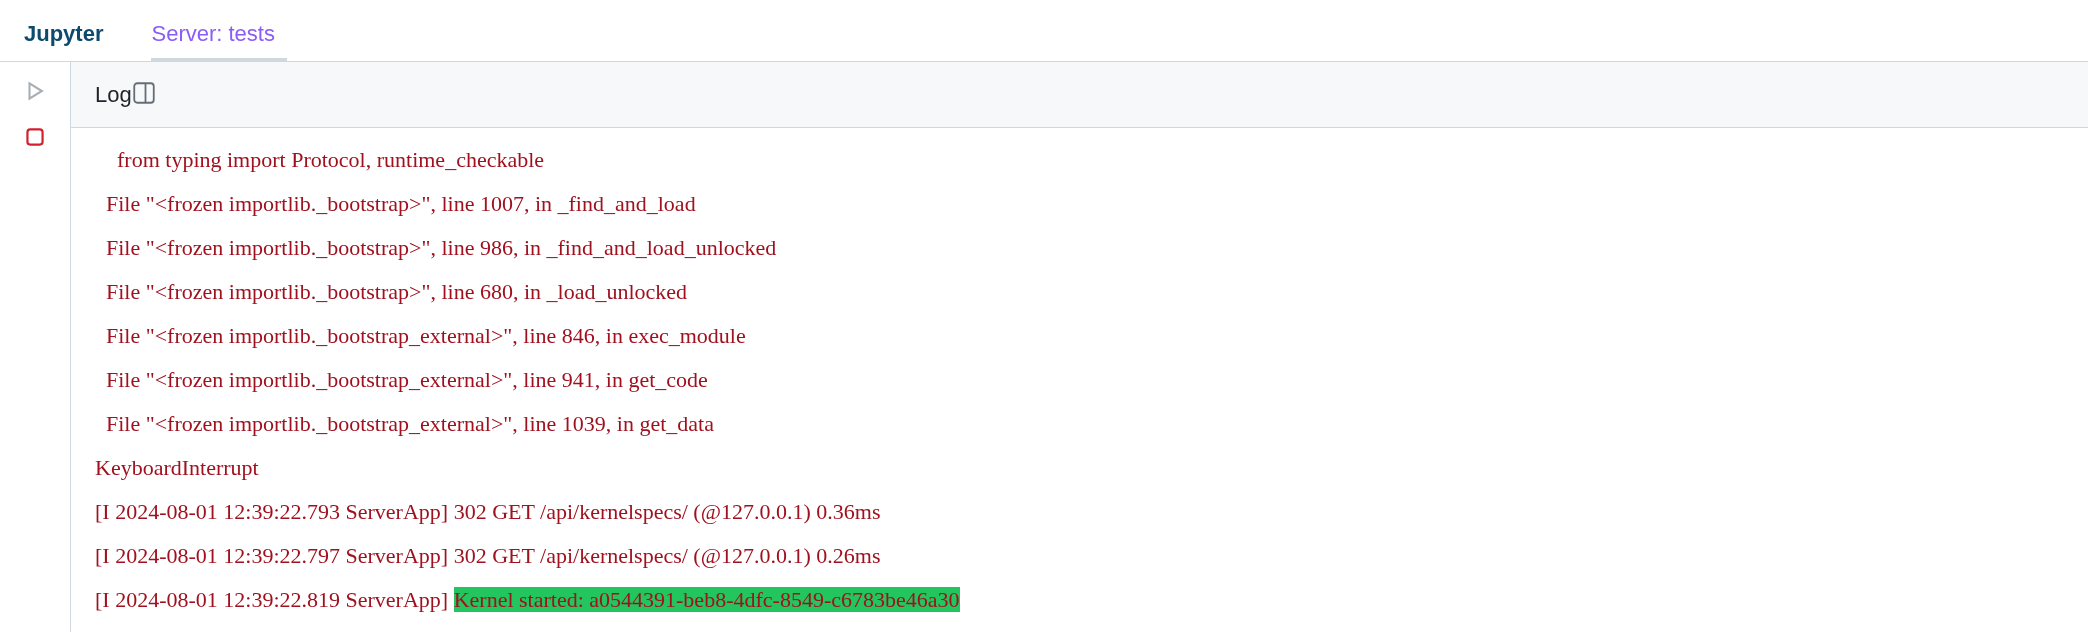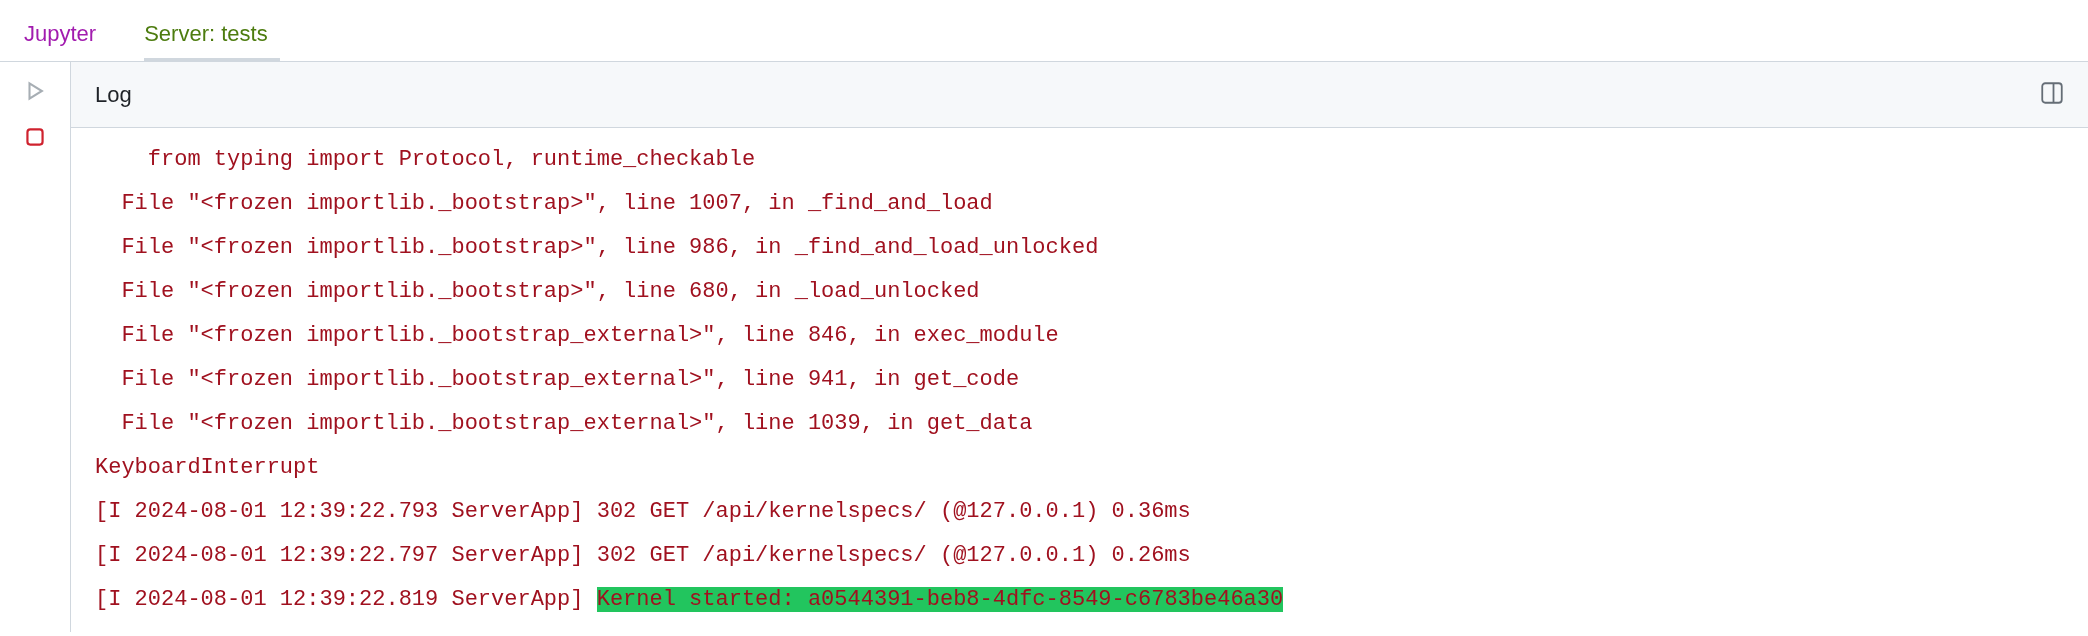--- a/index.html
+++ b/index.html
@@ -15,27 +15,27 @@
     display: flex;
     align-items: flex-end;
     height: 62px;
     border-bottom: 1px solid #d0d7de;
     background: #ffffff;
     padding-left: 0;
   }
   .tab {
     padding: 14px 24px 14px 24px;
     font-size: 22px;
-    color: #4d7c0f;
+    color: #8b5cf6;
     cursor: pointer;
     position: relative;
   }
   .tab.active {
-    font-weight: 400;
-    color: #a21caf;
+    font-weight: 700;
+    color: #0c4a6e;
   }
   .tab.server { position: relative; }
   .tab.server::after {
     content: "";
     position: absolute;
     left: 24px;
     right: 12px;
     bottom: -1px;
     height: 4px;
     background: #d0d7de;
@@ -58,37 +58,37 @@
   .gutter svg { display: block; }
   .main {
     flex: 1 1 auto;
     display: flex;
     flex-direction: column;
     min-width: 0;
   }
   .log-header {
     display: flex;
     align-items: center;
-    justify-content: space-between;
+    justify-content: flex-start;
     height: 66px;
     border: 1px solid #d0d7de;
     border-top: none;
     border-right: none;
     background: #f6f8fa;
     padding: 0 24px 0 24px;
   }
   .log-header .title {
     font-size: 22px;
     color: #1f2328;
   }
   .panel-icon { color: #656d76; }
   .log-body {
     border-left: 1px solid #d0d7de;
     padding: 10px 24px 10px 24px;
-    font-family: Liberation Mono, monospace;
+    font-family: Liberation Serif, serif;
     font-size: 22px;
     line-height: 44px;
     white-space: pre;
     overflow: hidden;
   }
   .log-line { color: #1f2328; }
   .log-line.err { color: #a0111f; }
   .hl {
     background: #22c55e;
   }

